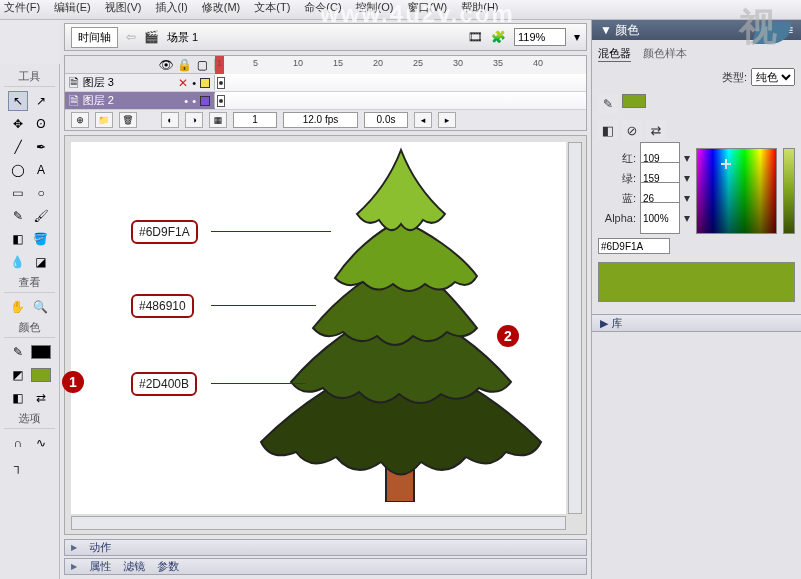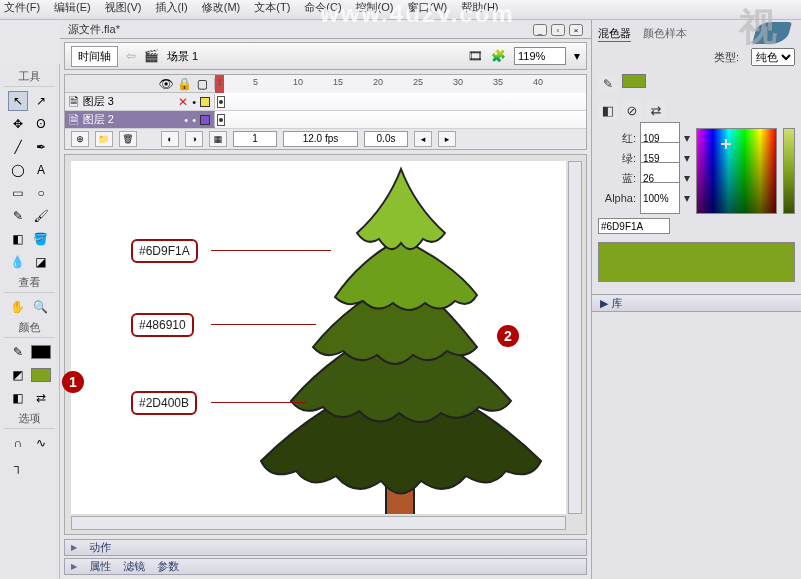--- a/index.html
+++ b/index.html
@@ -51,21 +51,21 @@
 
 .bottom-panels { margin: 2px 4px 4px; }
 .panel-row { height: 17px; background: linear-gradient(#e8e8ef,#d6d6e0); border: 1px solid #a4a4b0; display: flex; align-items: center; padding: 0 6px; font-size: 11px; color: #2a3a6a; gap: 12px; margin-top: 2px; }
 .panel-row .tri { font-size: 8px; color: #5a6a8a; }
 
 .right-col { width: 210px; background: #e4e4e8; border-left: 1px solid #aaa; display: flex; flex-direction: column; }
 .panel-title { height: 20px; background: linear-gradient(#60708a,#48566c); color: #fff; font-size: 12px; display: flex; align-items: center; padding: 0 8px; justify-content: space-between; }
 .mixer { padding: 6px; font-size: 11px; color: #333; }
 .mixer .tabs { display: flex; gap: 12px; font-size: 11px; margin-bottom: 6px; color: #666; }
 .mixer .tabs .active { color: #000; border-bottom: 1px solid #666; }
-.type-row { display: flex; align-items: center; gap: 12px; margin-bottom: 8px; justify-content: flex-end; }
+.type-row { display: flex; align-items: center; gap: 4px; margin-bottom: 8px; justify-content: flex-end; }
 .type-row select { font-size: 11px; height: 18px; }
 .mixer-row { display: flex; align-items: center; gap: 4px; height: 20px; justify-content: flex-end; }
 .mixer-row label { width: 38px; text-align: right; font-size: 11px; }
 .mixer-row .val { width: 40px; height: 32px; border: 1px solid #888; background: #fff; text-align: left; padding: 0 2px; font-size: 10px; }
 .mixer-body { display: flex; gap: 6px; }
 .picker { width: 96px; height: 86px; border: 1px solid #888; background: linear-gradient(90deg, #ff00ff, #0000ff, #00ffff, #00ff00, #ffff00, #ff0000); position: relative; }
 .picker::after { content: ""; position: absolute; inset: 0; background: linear-gradient(#fff0, #000a); }
 .picker .cross { position: absolute; left: 24px; top: 10px; width: 10px; height: 10px; }
 .picker .cross::before, .picker .cross::after { content:""; position:absolute; background:#fff; }
 .picker .cross::before { left:4px; top:0; width:2px; height:10px; }
@@ -190,28 +190,20 @@
       <div class="tool-btn">
           <span class="ico">∿</span>
         </div>
       <div class="tool-btn">
           <span class="ico">┐</span>
         </div>
     </div>
   </div>
 
   <div class="center-col">
-    <div class="doc-tab">
-      <span>源文件.fla*</span>
-      <div class="winbtns">
-        <button>_</button>
-        <button>▫</button>
-        <button>×</button>
-      </div>
-    </div>
     <div class="scene-bar">
       <div class="btn">时间轴</div>
       <span class="ico" style="color:#aaa">⇦</span>
       <span class="ico">🎬</span>
       <span>场景 1</span>
       <div class="spacer"></div>
       <span class="ico">🎞</span>
       <span class="ico">🧩</span>
       <input class="zoom-field" value="119%" style="">
       <span class="ico">▾</span>
@@ -315,20 +307,24 @@
       <div class="panel-row">
         <span class="tri">▶</span>
         <span>属性</span>
         <span>滤镜</span>
         <span>参数</span>
       </div>
     </div>
   </div>
 
   <div class="right-col">
+    <div class="panel-title">
+      <span>▼ <span>颜色</span></span>
+      <span class="ico">≡</span>
+    </div>
     <div class="mixer">
       <div class="tabs">
         <span class="active">混色器</span>
         <span>颜色样本</span>
       </div>
       <div class="type-row">
         <span>类型:</span>
         <select><option>纯色</option></select>
       </div>
       <div style="display:flex;gap:4px;margin-bottom:6px">

